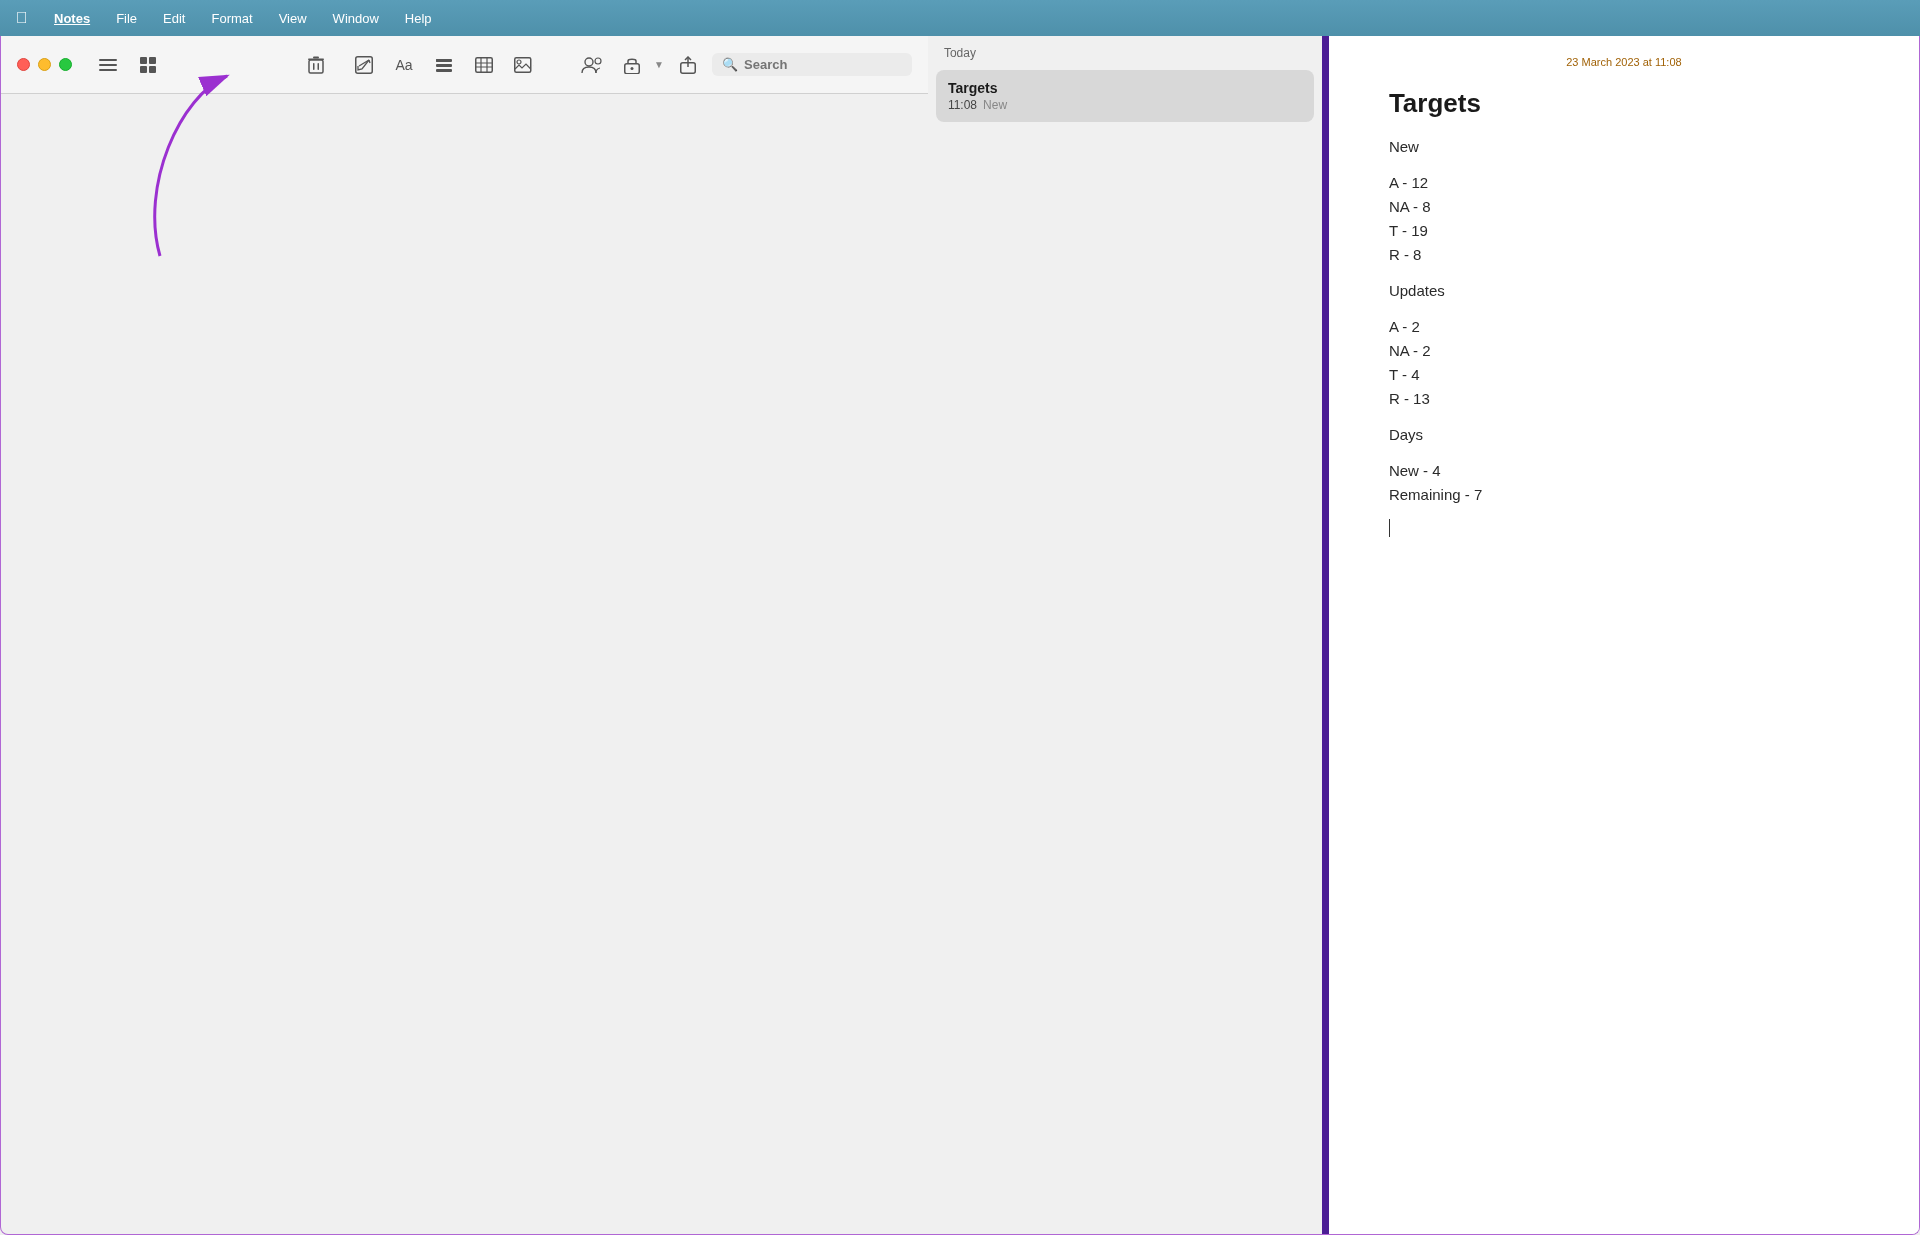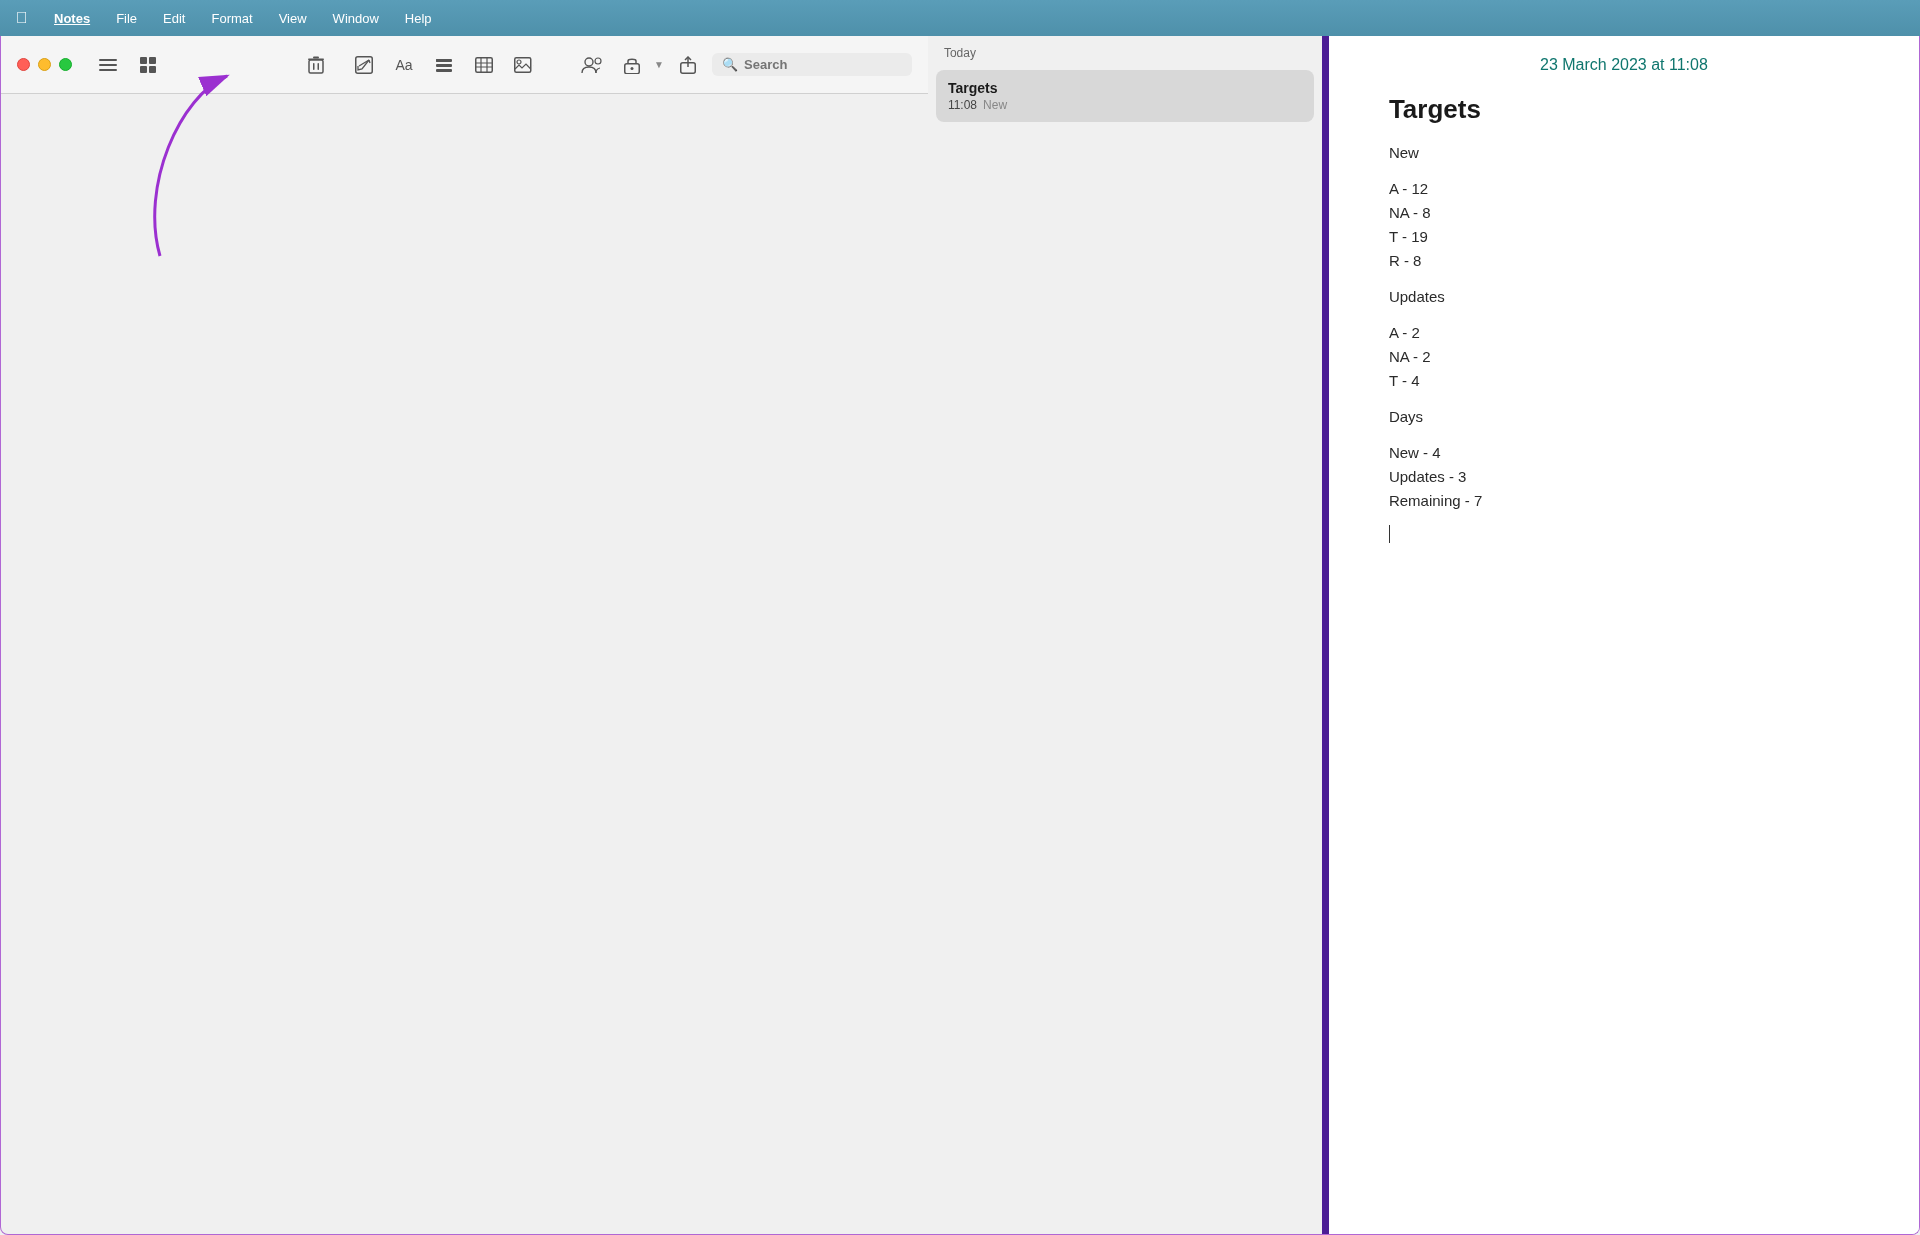--- a/index.html
+++ b/index.html
@@ -174,22 +174,22 @@
     }
 
     #note-editor {
       flex: 1;
       overflow-y: auto;
       padding: 20px 60px;
     }
 
     .note-date {
       text-align: center;
-      font-size: 16px;
-      color: #0f766e;
+      font-size: 11px;
+      color: #a16207;
       margin-bottom: 20px;
     }
 
     .note-editor-title {
       font-size: 26px;
       font-weight: 700;
       color: #1a1a1a;
       margin-bottom: 16px;
     }
 
@@ -402,25 +402,25 @@
             <p>A - 12</p>
             <p>NA - 8</p>
             <p>T - 19</p>
             <p>R - 8</p>
             <div class="spacer"></div>
             <p>Updates</p>
             <div class="spacer"></div>
             <p>A - 2</p>
             <p>NA - 2</p>
             <p>T - 4</p>
+            <p>R - 13</p>
             <div class="spacer"></div>
             <p>Days</p>
             <div class="spacer"></div>
             <p>New - 4</p>
-            <p>Updates - 3</p>
             <p>Remaining - 7</p>
             <div class="spacer"></div>
             <div class="cursor-line">
               <span class="text-cursor"></span>
             </div>
           </div>
         </div>
       </div>
     </div>
   </div>

